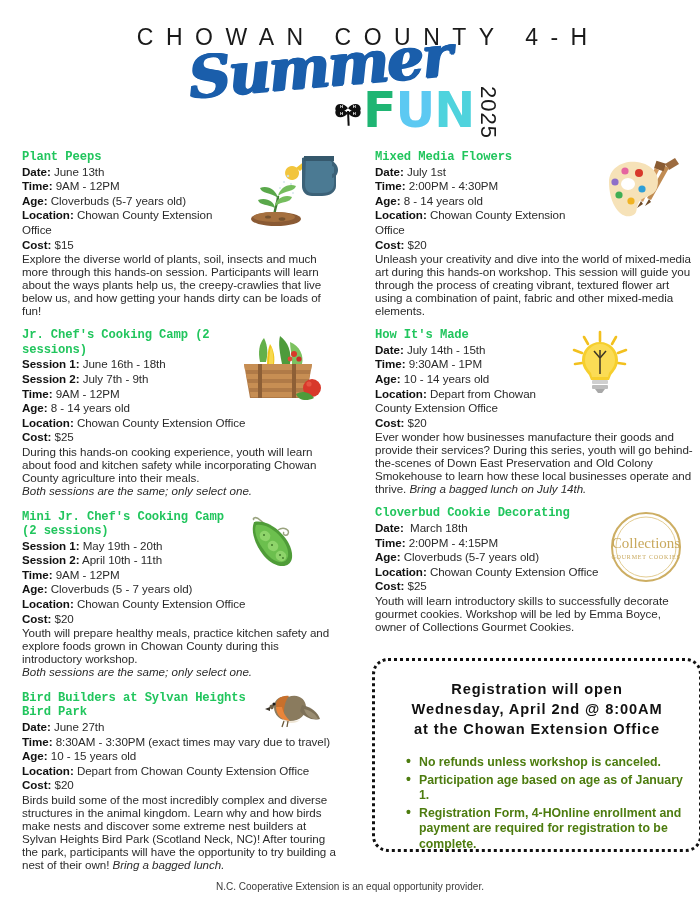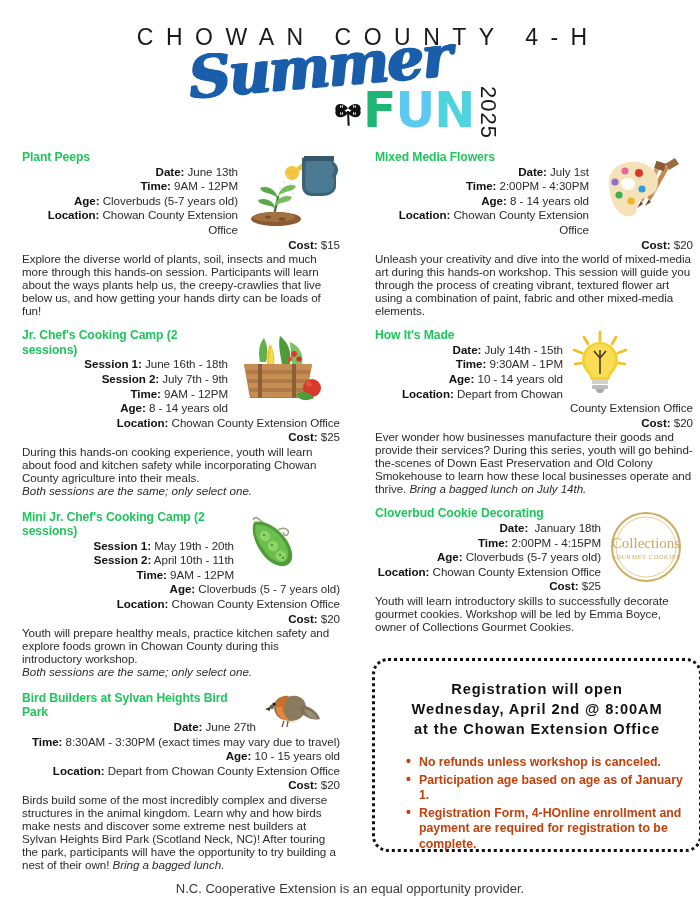--- a/index.html
+++ b/index.html
@@ -106,28 +106,28 @@
     position: relative;
     margin-bottom: 11px;
   }
   .event-title {
     color: #21c55d;
     font-weight: bold;
     font-size: 12.2px;
     line-height: 14.6px;
     margin: 0 0 0 0;
     letter-spacing: -0.1px;
+    font-family: Liberation Mono, monospace;
   }
   .line {
     font-size: 11.6px;
     line-height: 14.6px;
     color: #2b2b2b;
     margin: 0;
     letter-spacing: -0.05px;
-    text-align: right;
   }
   .line b { color: #111111; font-weight: bold; }
   .desc {
     font-size: 11.6px;
     line-height: 13px;
     color: #2b2b2b;
     margin: 0;
     letter-spacing: -0.05px;
   }
   .desc i, .note { font-style: italic; }
@@ -168,41 +168,41 @@
   }
   .reg-list {
     margin: 16px 0 0 0;
     padding: 0 0 0 20px;
     list-style: none;
   }
   .reg-list li {
     font-size: 12.3px;
     font-weight: bold;
     line-height: 15.5px;
-    color: #c2410c;
+    color: #4d7c0f;
     margin-bottom: 2px;
     position: relative;
     padding-left: 13px;
   }
   .reg-list li::before {
     content: "\2022";
     position: absolute;
     left: 0;
     top: -1px;
     font-size: 14px;
   }
 
   
   .footer {
     position: absolute;
     left: 0;
     top: 881px;
     width: 700px;
     text-align: center;
-    font-size: 13px;
+    font-size: 10px;
     color: #3a3a3a;
   }
 
   
   .art svg { display: block; }
 </style>
 </head>
 <body>
 
 <div class="header">
@@ -440,21 +440,21 @@
   <div class="event">
     <div class="art" style="margin-top:2px;margin-right:8px;">
       <svg width="78" height="78" viewBox="0 0 78 78" aria-hidden="true">
         <circle cx="39" cy="39" r="34" fill="#ffffff" stroke="#cdae63" stroke-width="2"></circle>
         <circle cx="39" cy="39" r="30" fill="none" stroke="#e3cd93" stroke-width="1"></circle>
         <text x="39" y="40" text-anchor="middle" font-family="Liberation Serif, serif" font-size="15" fill="#c8a85c">Collections</text>
         <text x="39" y="51" text-anchor="middle" font-family="Liberation Serif, serif" font-size="6" letter-spacing="0.8" fill="#c8a85c">GOURMET COOKIES</text>
       </svg>
     </div>
     <div class="event-title">Cloverbud Cookie Decorating</div>
-    <div class="line"><b>Date:</b>&nbsp; <span>January 18th</span></div>
+    <div class="line"><b>Date:</b>&nbsp; <span>March 18th</span></div>
     <div class="line"><b>Time:</b> <span>2:00PM - 4:15PM</span></div>
     <div class="line"><b>Age:</b> <span>Cloverbuds (5-7 years old)</span></div>
     <div class="line"><b>Location:</b> <span>Chowan County Extension Office</span></div>
     <div class="line"><b>Cost:</b> <span>$25</span></div>
     <div class="desc">Youth will learn introductory skills to successfully decorate gourmet cookies. Workshop will be led by Emma Boyce, owner of Collections Gourmet Cookies.</div>
   </div>
 
 </div>
 
 <div class="reg-box">

